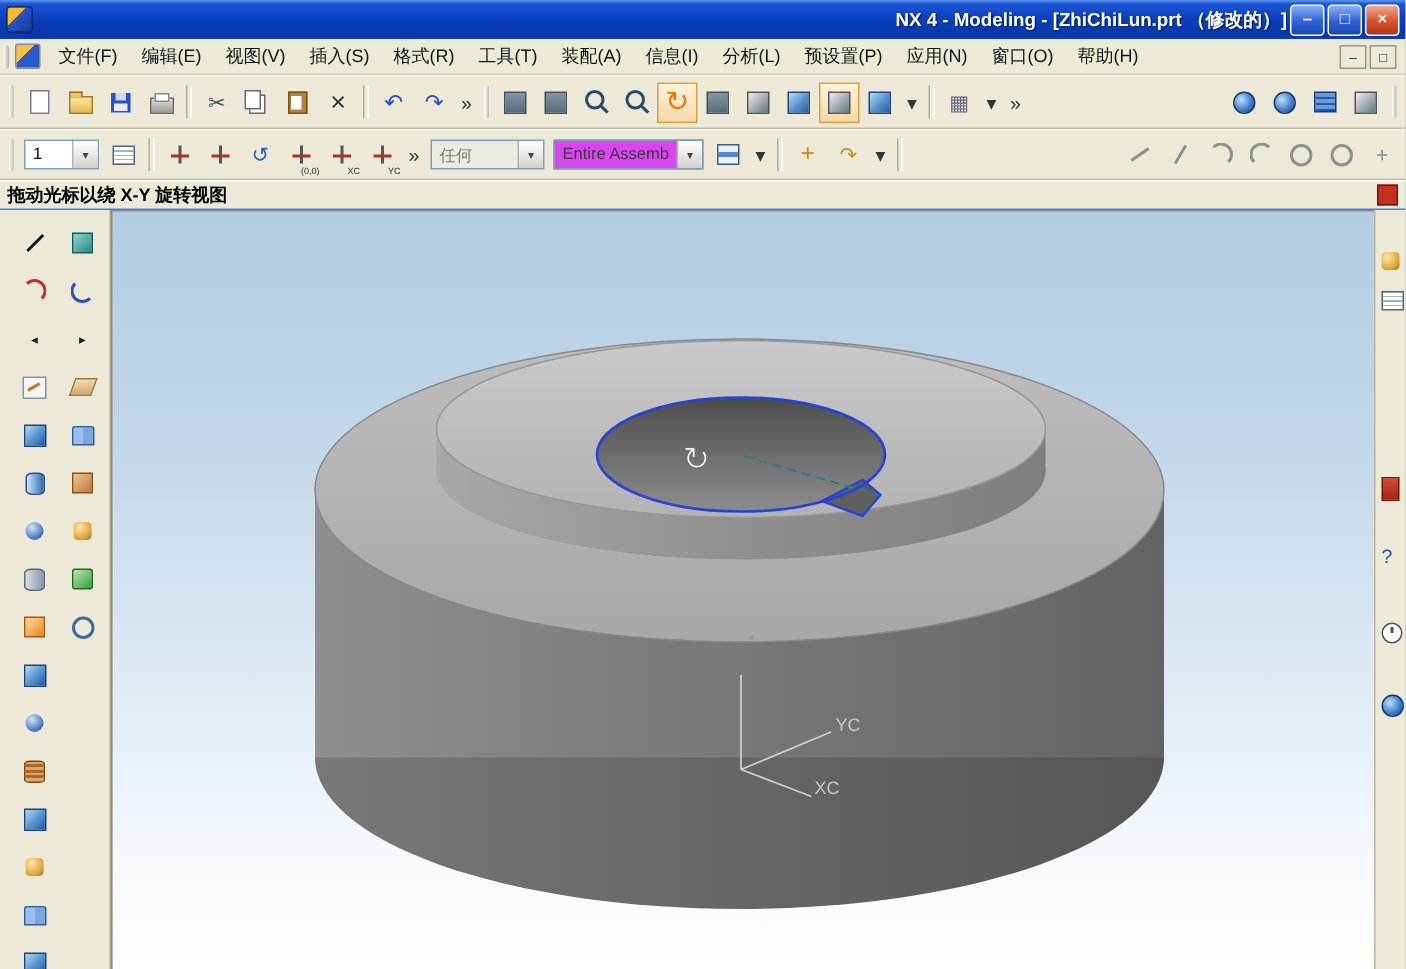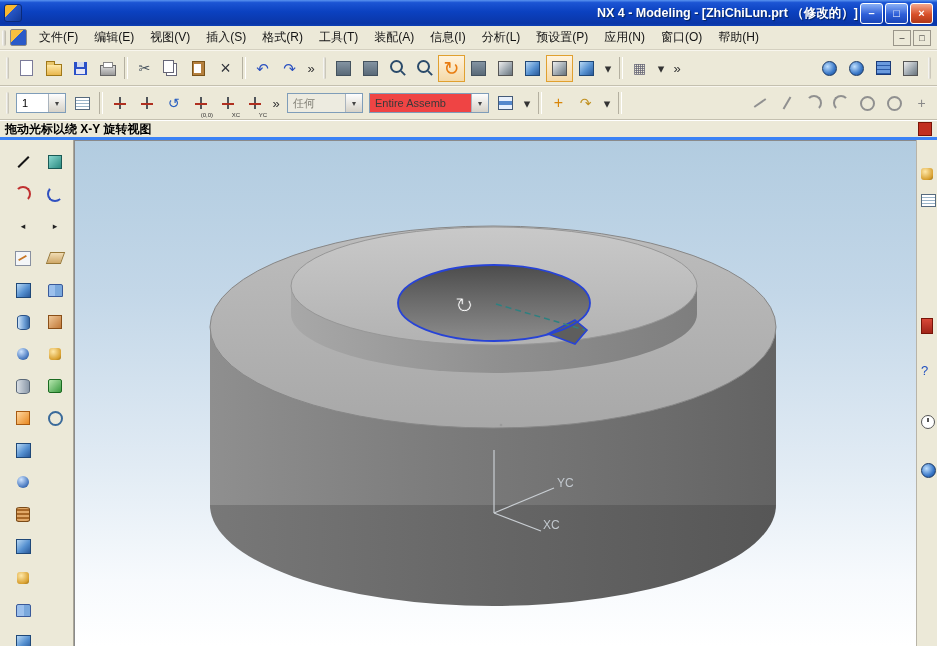--- a/index.html
+++ b/index.html
@@ -46,24 +46,24 @@
   .tbgrip{width:3px;height:22px;background:linear-gradient(90deg,#fff,#c0bcac);border-radius:2px;margin:0 4px;flex:none;}
   .g{display:flex;align-items:center;justify-content:center;font-style:normal;font-size:13px;line-height:1;}
   
   .combo{display:flex;height:20px;border:1px solid #7f9db9;background:#fff;align-items:center;
     font-size:11px;margin:0 3px;flex:none;box-sizing:border-box;}
   .combo .val{padding:0 5px;flex:1;white-space:nowrap;overflow:hidden;}
   .combo .drop{width:16px;height:100%;background:linear-gradient(#fefefe,#d6d2c8);border-left:1px solid #aab4be;
     display:flex;align-items:center;justify-content:center;font-size:8px;color:#444;flex:none;}
   .combo.layer{width:50px;}
   .combo.filter{width:76px;background:#edebe0;color:#7e7c72;}
-  .combo.scope{width:120px;color:#3a3a3a;background:#ef4444;}
+  .combo.scope{width:100px;color:#3a3a3a;background:#d946ef;}
   
   .promptbar{position:absolute;left:0;top:120px;width:937px;height:20px;box-sizing:border-box;
-    background:#ece9d8;border-top:1px solid #fff;border-bottom:3px solid #3b82f6;
+    background:#ece9d8;border-top:1px solid #fff;border-bottom:1px solid #3b82f6;
     display:flex;align-items:center;padding:0 5px;font-weight:bold;color:#000;}
   .stopbtn{margin-left:auto;width:12px;height:12px;background:#c23020;border:1px solid #7a1408;flex:none;}
   
   #leftbar{position:absolute;left:0;top:140px;width:74px;height:506px;box-sizing:border-box;
     background:#ece9d8;border-right:1px solid #aaa698;display:flex;flex-wrap:wrap;
     align-content:flex-start;padding:6px 0 0 7px;overflow:hidden;}
   #leftbar .tbi{width:26px;height:26px;margin:2px;}
   #leftbar .tbi.solo{margin-right:40px;}
   #rightbar{position:absolute;right:0;top:140px;width:21px;height:506px;box-sizing:border-box;
     background:#ece9d8;border-left:1px solid #b8b4a8;display:flex;flex-direction:column;

